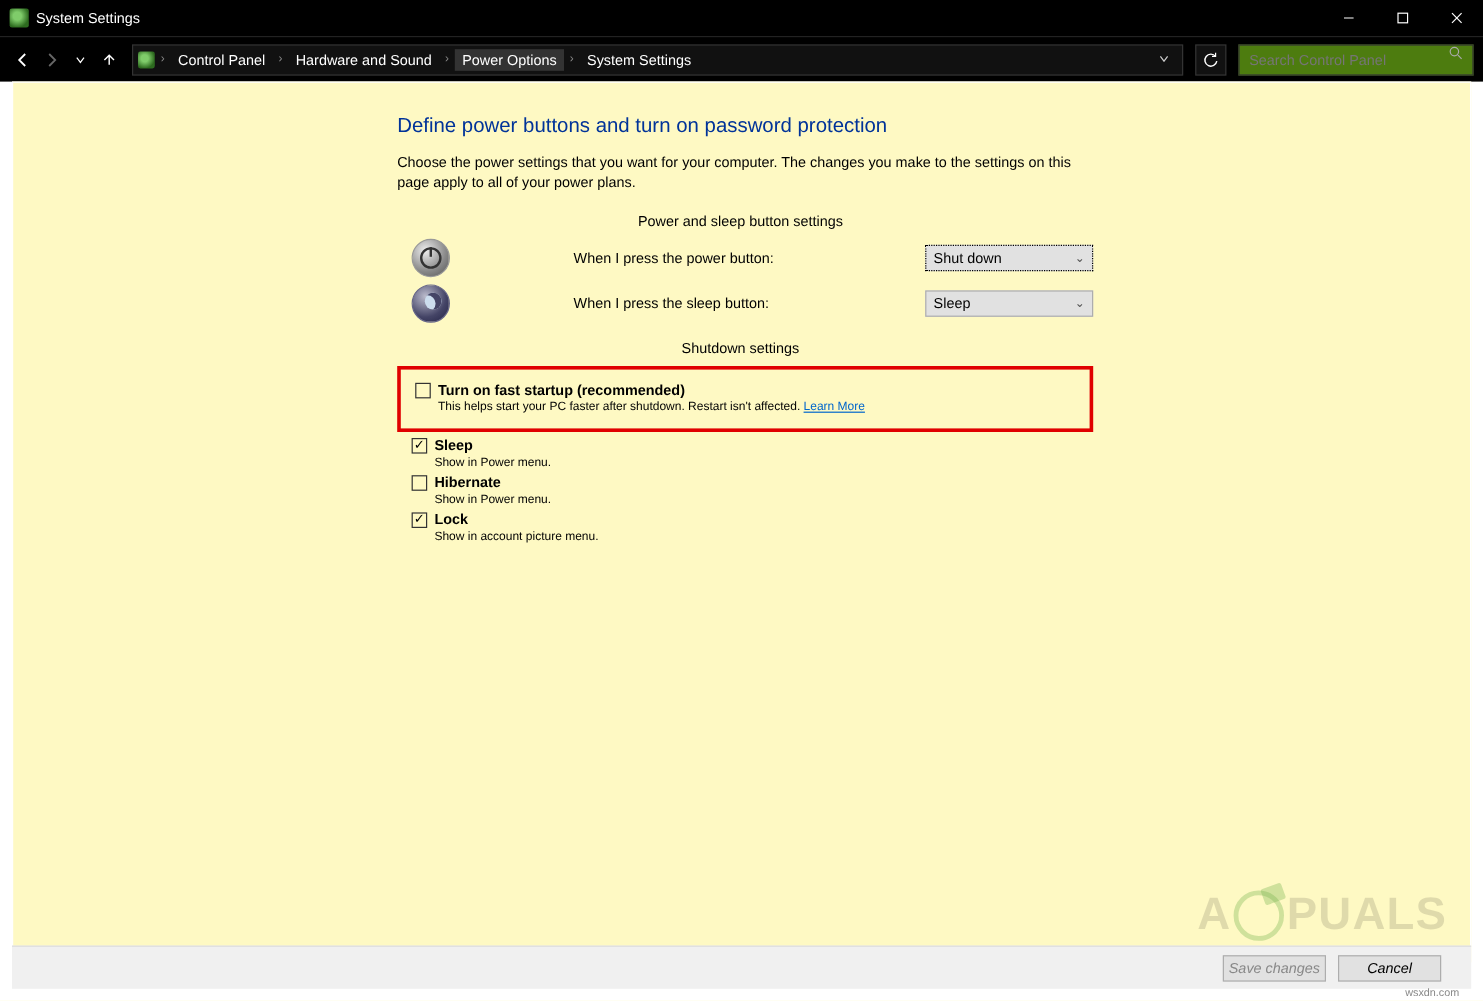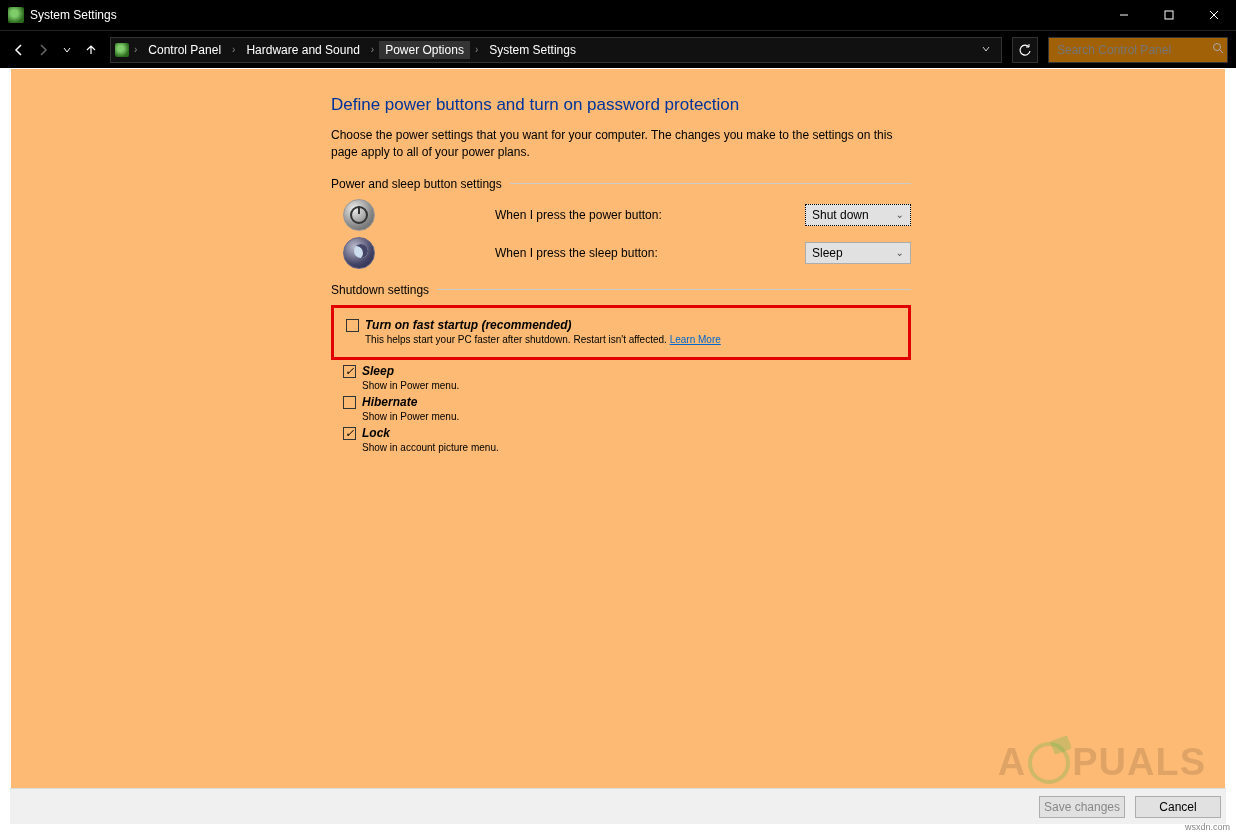--- a/index.html
+++ b/index.html
@@ -15,66 +15,66 @@
 
 .toolbar { height: 38px; background: #000; display: flex; align-items: center; padding: 0 8px; color: #fff; font-size: 12px; gap: 2px; border-top: 1px solid #222; }
 .nav-btn { width: 22px; height: 22px; display: flex; align-items: center; justify-content: center; color: #fff; }
 .nav-btn.disabled { opacity: .4; }
 .address { flex: 1; background: #111; height: 26px; border: 1px solid #333; display: flex; align-items: center; padding: 0 4px; gap: 4px; margin: 0 8px 0 6px; }
 .crumb { padding: 2px 6px; color: #fff; }
 .crumb.active { background: #333; }
 .crumb-sep { color: #888; font-size: 10px; padding: 0 1px; }
 .address-dropdown { margin-left: auto; color: #ccc; padding: 0 6px; }
 .refresh { width: 26px; height: 26px; background: #111; border: 1px solid #333; display: flex; align-items: center; justify-content: center; color: #fff; }
-.search { width: 180px; height: 26px; background: #a16207; border: 1px solid #333; display: flex; align-items: center; padding: 0 8px; color: #888; margin-left: 8px; }
+.search { width: 196px; height: 26px; background: #4d7c0f; border: 1px solid #333; display: flex; padding: 0 8px; color: #888; margin-left: 8px; }
 .search input { flex: 1; background: transparent; border: none; color: #fff; font-size: 12px; outline: none; }
 .search-icon { color: #aaa; }
 
 
-.content { position: absolute; left: 10px; right: 10px; top: 68px; bottom: 32px; background: #fdba74; overflow: hidden; border: 1px solid #fff; }
+.content { position: absolute; left: 10px; right: 10px; top: 68px; bottom: 32px; background: #fef9c3; overflow: hidden; border: 1px solid #fff; }
 .inner { width: 580px; margin: 26px 0 0 320px; font-size: 12px; color: #000; }
 .page-title { color: #003399; font-size: 17px; font-weight: 400; margin-bottom: 12px; }
 .page-desc { margin-bottom: 16px; line-height: 1.4; }
 
-.section-legend { display: flex; align-items: center; margin-bottom: 8px; }
+.section-legend { display: flex; align-items: center; margin-bottom: 8px; flex-direction: column; }
 .section-legend span { padding-right: 8px; }
 .section-legend .rule { flex: 1; height: 1px; background: #ccc; }
 
 .icon-row { display: flex; align-items: center; margin: 6px 0 6px 12px; gap: 14px; justify-content: space-between; }
 .power-icon, .sleep-icon { width: 32px; height: 32px; border-radius: 50%; position: relative; }
 .power-icon { background: radial-gradient(circle at 35% 30%, #eee, #888 60%, #555); border: 1px solid #999; }
 .power-icon::after { content: ""; position: absolute; left: 50%; top: 50%; width: 14px; height: 14px; border: 2px solid #333; border-radius: 50%; transform: translate(-50%,-50%); }
 .power-icon::before { content: ""; position: absolute; left: 50%; top: 6px; width: 2px; height: 8px; background: #333; transform: translateX(-50%); z-index: 1; }
 .sleep-icon { background: radial-gradient(circle at 35% 30%, #bbc, #446 60%, #224); border: 1px solid #668; }
 .sleep-icon::after { content: ""; position: absolute; left: 10px; top: 6px; width: 14px; height: 14px; border-radius: 50%; background: #cde; box-shadow: inset -5px 2px 0 0 #446; }
 
 .row-label { width: 190px; }
-.dropdown { width: 106px; height: 22px; border: 1px solid #adadad; background: #e1e1e1; display: flex; align-items: center; padding: 0 6px; font-size: 12px; justify-content: space-between; }
+.dropdown { width: 140px; height: 22px; border: 1px solid #adadad; background: #e1e1e1; display: flex; align-items: center; padding: 0 6px; font-size: 12px; justify-content: space-between; }
 .dropdown.focused { border: 1px dotted #000; }
 .dropdown .chev { font-size: 10px; color: #555; }
 
 .highlight-box { border: 3px solid #e00000; padding: 6px 12px 8px 12px; margin: 2px 0 0 0; }
-.check-row { display: flex; align-items: flex-start; gap: 6px; margin: 4px 0 0 12px; font-style: italic; }
+.check-row { display: flex; align-items: flex-start; gap: 6px; margin: 4px 0 0 12px; }
 .highlight-box .check-row { margin-left: 0; }
 .check { width: 13px; height: 13px; border: 1px solid #333; margin-top: 1px; display: flex; align-items: center; justify-content: center; font-size: 11px; line-height: 1; flex-shrink: 0; }
 .check.checked::after { content: "✓"; color: #000; }
 .check-label { font-weight: 700; }
 .check-desc { font-size: 10px; color: #000; margin: 2px 0 4px 31px; }
 .highlight-box .check-desc { margin-left: 19px; }
 .link { color: #0066cc; text-decoration: underline; }
 
 
-.footer { position: absolute; left: 10px; right: 10px; bottom: 10px; height: 36px; background: #f0f0f0; border-top: 1px solid #ddd; display: flex; align-items: center; justify-content: flex-end; padding-right: 5px; gap: 10px; }
+.footer { position: absolute; left: 10px; right: 10px; bottom: 10px; height: 36px; background: #f0f0f0; border-top: 1px solid #ddd; display: flex; align-items: center; justify-content: flex-end; padding-right: 25px; gap: 10px; font-style: italic; }
 .btn { width: 86px; height: 22px; border: 1px solid #adadad; background: #e1e1e1; font-size: 12px; display: flex; align-items: center; justify-content: center; }
 .btn.disabled { color: #888; }
 
 .watermark { position: absolute; right: 30px; bottom: 50px; font-size: 38px; font-weight: 700; color: rgba(0,0,0,.12); letter-spacing: 1px; font-family: Arial, sans-serif; display: flex; align-items: center; }
 .watermark .cap { width: 42px; height: 42px; border-radius: 50%; border: 4px solid rgba(120,180,80,.35); margin: 0 2px; position: relative; display: inline-block; }
 .watermark .cap::after { content: ""; position: absolute; right: -4px; top: -8px; width: 18px; height: 14px; background: rgba(120,180,80,.35); transform: rotate(-20deg); border-radius: 2px; }
-.attrib { position: absolute; right: 6px; bottom: 2px; font-size: 9px; color: #888; margin-left: 44px; }
+.attrib { position: absolute; right: 20px; bottom: 2px; font-size: 9px; color: #888; margin-left: 44px; }
 </style>
 </head>
 <body>
 
 <div class="titlebar">
   <div class="titlebar-left">
     <span class="titlebar-icon"></span>
     <span>System Settings</span>
   </div>
   <div class="win-controls">

